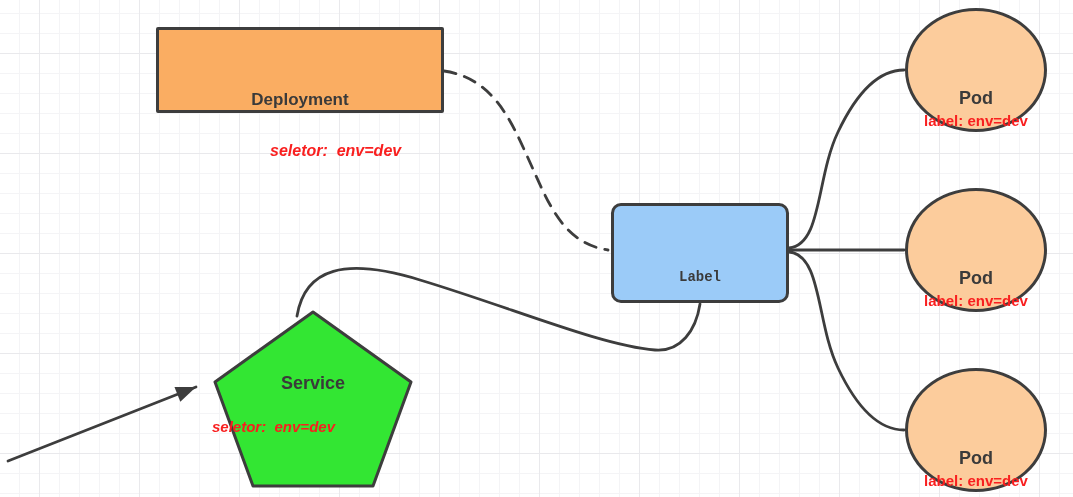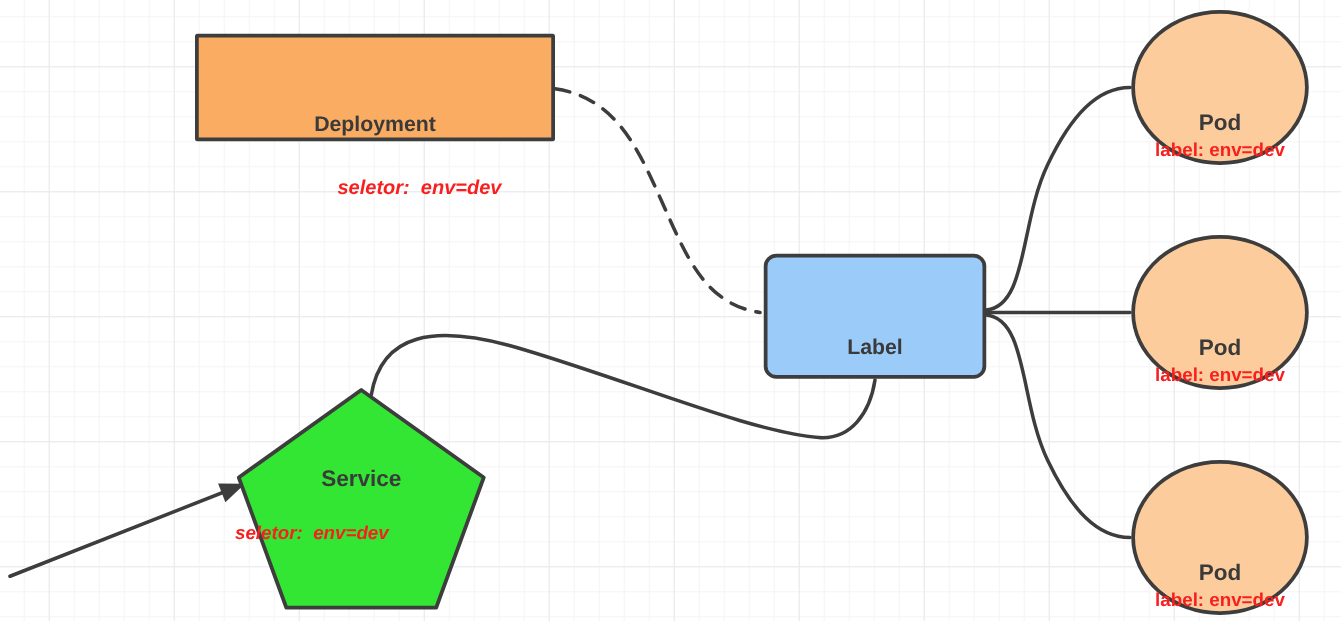--- a/index.html
+++ b/index.html
@@ -17,34 +17,34 @@
     background-size:100px 100px,100px 100px,20px 20px,20px 20px;
     background-position:39px 53px,39px 53px,-1px 13px,-1px 13px;
   }
   .edges{position:absolute;left:0;top:0;z-index:1;}
   .edge{fill:none;stroke:var(--stroke,#3d3d3d);stroke-width:2.8;stroke-linecap:round;}
   .edge.dashed{stroke-dasharray:12 9;}
   .node{position:absolute;z-index:2;box-sizing:border-box;display:flex;flex-direction:column;align-items:center;justify-content:flex-end;}
   .rect-node{border:3px solid var(--stroke,#3d3d3d);}
   .deployment{left:156px;top:27px;width:288px;height:86px;background:var(--deployment_fill,#faad62);border-radius:2px;}
   .selector{left:611px;top:203px;width:178px;height:100px;background:var(--selector_fill,#9bcbf8);border-radius:10px;}
-  .selector p{margin:0;line-height:45px;font-size:17px;font-weight:bold;color:var(--text_dark,#3a3a3a);}
+  .selector p{margin:0;line-height:45px;font-size:14px;font-weight:bold;color:var(--text_dark,#3a3a3a);font-family:Liberation Mono, monospace;}
   .node-label{font-size:17px;font-weight:bold;color:var(--text_dark,#3a3a3a);}
   .pod{width:142px;height:124px;background:var(--pod_fill,#fccc9c);border:3px solid var(--stroke,#3d3d3d);border-radius:50%;gap:3px;}
   .pod-1{left:905px;top:8px;}
   .pod-2{left:905px;top:188px;}
   .pod-3{left:905px;top:368px;}
   .pod .node-label{font-size:18px;}
   .pod-sublabel{font-size:15px;font-weight:bold;color:var(--annotation_red,#f91f1f);white-space:pre;}
   .annotation{
     position:absolute;z-index:3;white-space:pre;
     color:var(--annotation_red,#f91f1f);font-weight:bold;font-style:italic;font-size:16px;
   }
   .deployment-annotation{left:270px;top:142px;width:200px;}
-  .pentagon-wrap{position:absolute;left:188px;top:306px;width:202px;height:186px;z-index:2;}
+  .pentagon-wrap{position:absolute;left:212px;top:306px;width:202px;height:186px;z-index:2;}
   .pentagon-shape{fill:var(--service_fill,#33e633);stroke:var(--stroke,#3d3d3d);stroke-width:3;stroke-linejoin:round;}
   .service-label{position:absolute;left:0;top:67px;width:202px;text-align:center;font-size:18px;}
   .service-annotation{left:0;top:112px;width:202px;font-size:15px;position:absolute;}
   .arrowhead{fill:var(--stroke,#3d3d3d);}
 </style>
 </head>
 <body>
 
 <div class="canvas">
 

